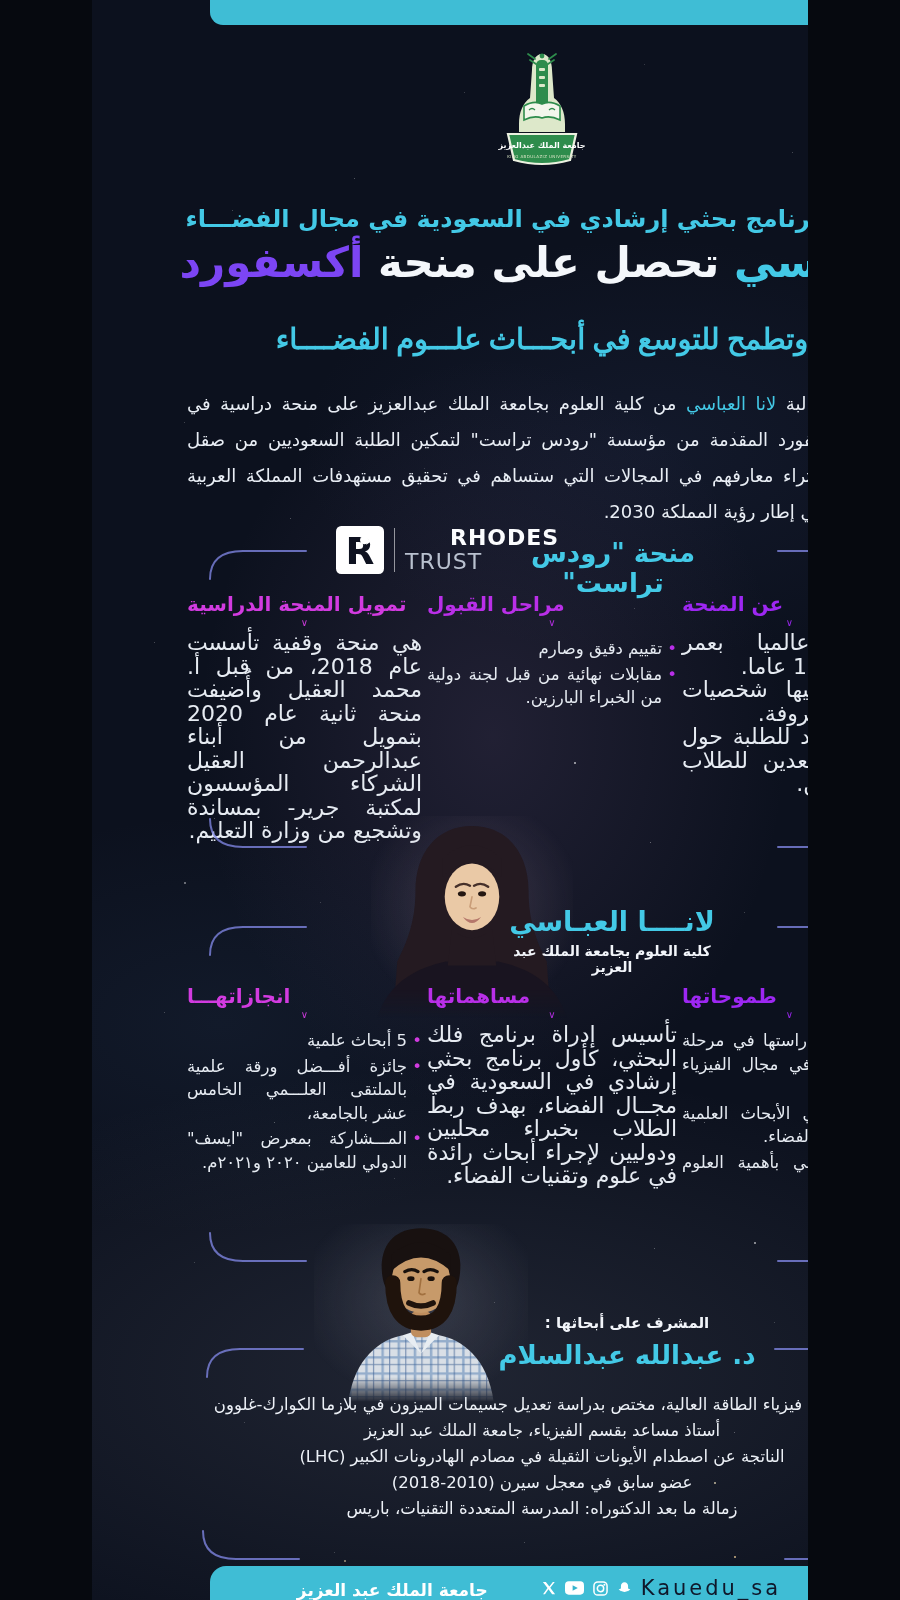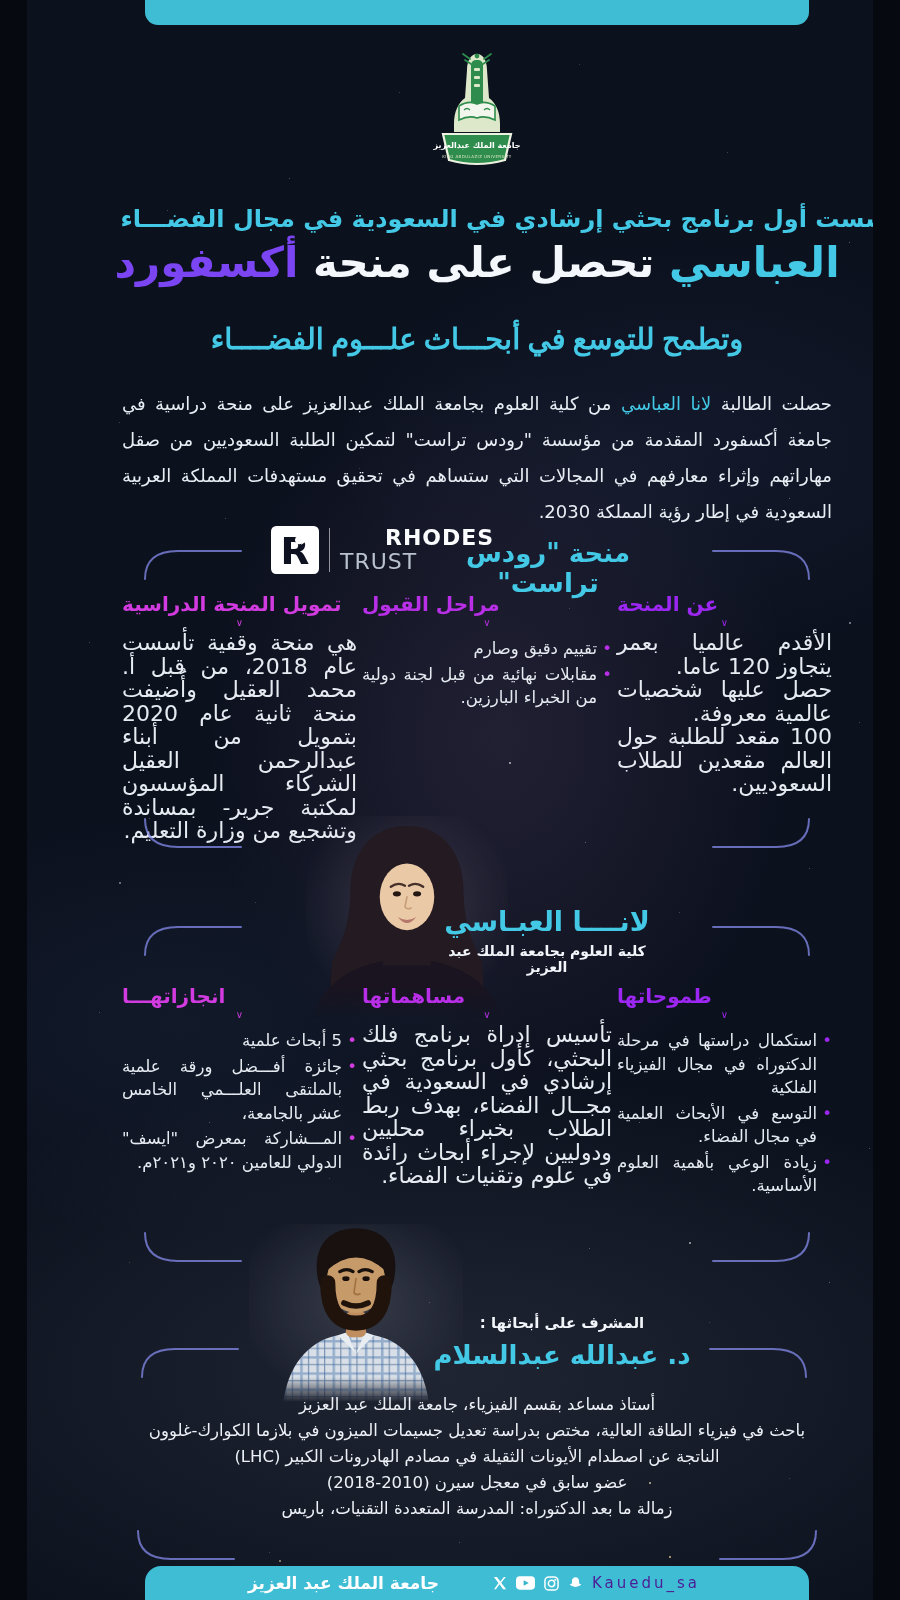--- a/index.html
+++ b/index.html
@@ -1,19 +1,19 @@
 <!DOCTYPE html>
 <html lang="ar"><head>
 <meta charset="utf-8">
 <style>
   * { box-sizing: border-box; margin: 0; padding: 0; }
   html,body { background:#06090f; }
   body { font-family:"DejaVu Sans", sans-serif; }
   .canvas{
-    position:relative; width:846px; height:1600px; margin:0 auto; overflow:hidden;
+    position:relative; width:716px; height:1600px; margin:0 auto; overflow:hidden;
     background:
       radial-gradient(420px 540px at 56% 46%, rgba(118,92,138,.20), transparent 70%),
       radial-gradient(500px 300px at 78% 28%, rgba(60,75,125,.14), transparent 70%),
       radial-gradient(900px 430px at 50% 86%, rgba(168,170,188,.13), transparent 72%),
       radial-gradient(500px 300px at 18% 64%, rgba(70,105,150,.10), transparent 70%),
       #0C111E;
     color:#EDF1F7;
   }
   .stars{ position:absolute; top:0; left:0; width:1px; height:1px; border-radius:50%; color:transparent;
     box-shadow: 140px 210px 0 rgba(255,255,255,.30),262px 178px 0 rgba(255,255,255,.38),372px 92px 0 rgba(255,255,255,.25),552px 64px 0 rgba(255,255,255,.22),700px 152px 0 rgba(255,255,255,.30),822px 242px 0 rgba(255,255,255,.42),92px 422px 0 rgba(255,255,255,.28),198px 518px 0 rgba(255,255,255,.36),332px 468px 0 rgba(255,255,255,.22),642px 432px 0 rgba(255,255,255,.32),762px 498px 0 rgba(255,255,255,.45),868px 558px 0 rgba(255,255,255,.28),62px 642px 0 rgba(255,255,255,.32),158px 702px 0 rgba(255,255,255,.22),542px 608px 0 rgba(255,255,255,.28),688px 668px 0 rgba(255,255,255,.40),832px 722px 0 rgba(255,255,255,.30),122px 818px 0 rgba(255,255,255,.36),228px 902px 0 rgba(255,255,255,.26),558px 842px 0 rgba(255,255,255,.45),652px 912px 0 rgba(255,255,255,.28),782px 868px 0 rgba(255,255,255,.36),858px 958px 0 rgba(255,255,255,.26),72px 1012px 0 rgba(255,255,255,.30),182px 1122px 0 rgba(255,255,255,.40),302px 1178px 0 rgba(255,255,255,.26),522px 1058px 0 rgba(255,255,255,.30),612px 1122px 0 rgba(255,255,255,.45),732px 1058px 0 rgba(255,255,255,.26),842px 1148px 0 rgba(255,255,255,.36),102px 1262px 0 rgba(255,255,255,.26),402px 1302px 0 rgba(255,255,255,.30),562px 1248px 0 rgba(255,255,255,.40),682px 1322px 0 rgba(255,255,255,.26),802px 1282px 0 rgba(255,255,255,.45),868px 1372px 0 rgba(255,255,255,.30),152px 1422px 0 rgba(255,255,255,.26),302px 1478px 0 rgba(255,255,255,.36),502px 1452px 0 rgba(255,255,255,.30),642px 1432px 0 rgba(255,255,255,.40),762px 1478px 0 rgba(255,255,255,.26),848px 1522px 0 rgba(255,255,255,.34),432px 1542px 0 rgba(255,255,255,.30),242px 1552px 0 rgba(255,255,255,.26);
@@ -66,24 +66,24 @@
   .lana-name .nm{ color:#43C9E6; font-size:27px; font-weight:bold; display:block; }
   .lana-name .sub{ color:#F2F5FA; font-size:14px; font-weight:bold; display:block; margin-top:6px; }
 
   .sup-block{ left:335px; top:1314px; width:400px; text-align:center; }
   .sup-label{ color:#F2F5FA; font-size:15px; font-weight:bold; display:block; }
   .sup-name{ color:#43C9E6; font-size:26px; font-weight:bold; display:block; margin-top:8px; }
   .bio{ left:100px; top:1392px; width:700px; text-align:center; color:#EDF1F7; font-size:16.5px; }
   .bio div{ line-height:26px; }
 
   .footer-bar{ left:118px; top:1566px; width:664px; height:34px; background:#3FBDD5; border-radius:16px 16px 0 0;
-               display:flex; align-items:center; justify-content:center; gap:54px; }
+               display:flex; align-items:flex-end; justify-content:center; gap:54px; }
   .f-uni{ color:#fff; font-size:17px; font-weight:bold; }
   .f-social{ display:flex; align-items:center; gap:9px; }
-  .f-handle{ color:#4c1d95; font-size:15px; letter-spacing:3px; margin-right:6px; }
+  .f-handle{ color:#0f172a; font-size:21px; letter-spacing:3px; margin-right:6px; }
   .f-social svg{ display:block; }
 </style>
 </head>
 <body>
 
 <div class="canvas">
   <div class="stars"></div>
   <div class="stars2"></div>
 
   <div class="abs top-bar"></div>
@@ -301,22 +301,22 @@
     <svg viewBox="0 0 100 34">
         <path d="M1 3 L64 3 Q97 3 97 31"></path>
       </svg>
   </div>
   <div class="abs sup-block rtl">
     <span class="sup-label">المشرف على أبحاثها :</span>
     <span class="sup-name">د. عبدالله عبدالسلام</span>
   </div>
 
   <div class="abs bio rtl">
+    <div>باحث في فيزياء الطاقة العالية، مختص بدراسة تعديل جسيمات الميزون في بلازما الكوارك-غلوون</div>
     <div>أستاذ مساعد بقسم الفيزياء، جامعة الملك عبد العزيز</div>
-    <div>باحث في فيزياء الطاقة العالية، مختص بدراسة تعديل جسيمات الميزون في بلازما الكوارك-غلوون</div>
     <div>الناتجة عن اصطدام الأيونات الثقيلة في مصادم الهادرونات الكبير (LHC)</div>
     <div>عضو سابق في معجل سيرن (2010-2018)</div>
     <div>زمالة ما بعد الدكتوراه: المدرسة المتعددة التقنيات، باريس</div>
   </div>
 
   <div class="abs br" style="left:108px;top:1528px">
     <svg viewBox="0 0 100 34">
         <path d="M99 31 L36 31 Q3 31 3 3"></path>
       </svg>
   </div>

